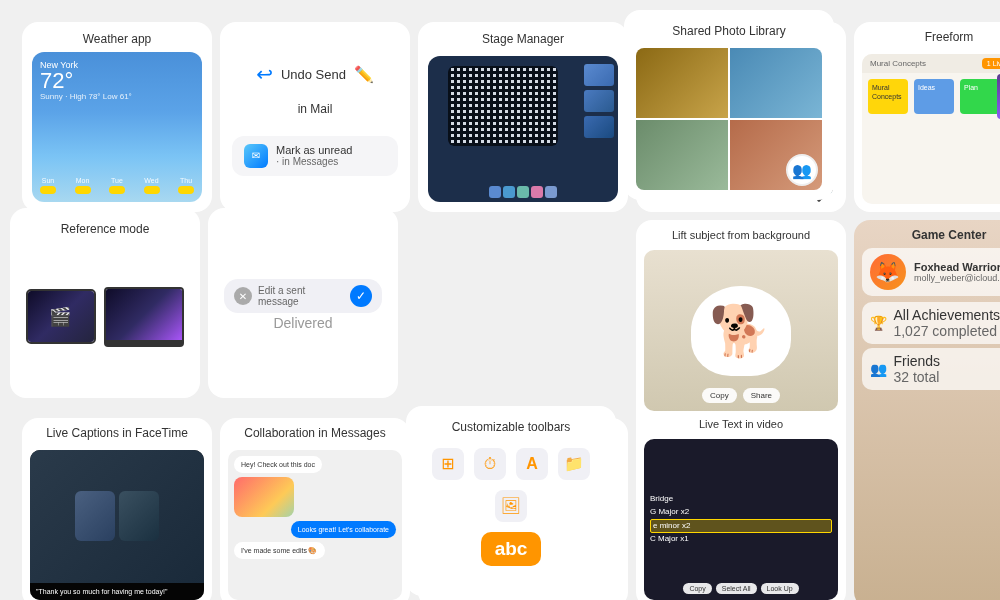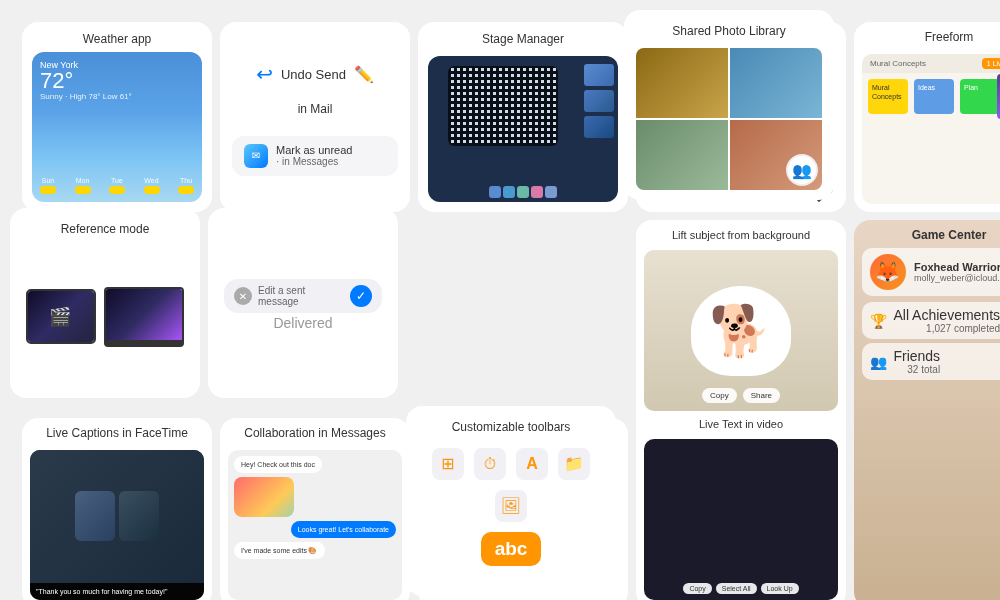--- a/index.html
+++ b/index.html
@@ -370,21 +370,21 @@
     .gc-row {
       display: flex; align-items: center; gap: 6px;
       background: rgba(255,255,255,0.7);
       border-radius: 10px;
       padding: 5px 8px;
       width: 100%;
       margin-bottom: 4px;
     }
     .gc-row-icon { font-size: 14px; }
     .gc-row-text { font-size: 14px; color: #333; font-weight: 400; }
-    .gc-row-sub { font-size: 10px; color: #666; text-align: right; }
+    .gc-row-sub { font-size: 14px; color: #666; }
     .video-preview {
       width: 100%;
       flex: 1;
       border-radius: 10px;
       background: #1a1a2a;
       overflow: hidden;
       position: relative;
       display: flex; align-items: center; justify-content: center;
     }
     .video-content {
@@ -594,20 +594,26 @@
     <div class="card-title" style="font-size:11px;">Lift subject from background</div>
     <div class="dog-preview">
       <div class="dog-silhouette">🐕</div>
       <div class="lift-buttons">
         <div class="lift-btn">Copy</div>
         <div class="lift-btn">Share</div>
       </div>
     </div>
     <div class="card-title" style="margin-top:6px;font-size:11px;">Live Text in video</div>
     <div class="video-preview">
+      <div class="video-content">
+        <div>Bridge</div>
+        <div>G Major x2</div>
+        <div class="video-highlight">e minor x2</div>
+        <div>C Major x1</div>
+      </div>
       <div class="video-toolbar">
         <div class="vt-btn">Copy</div>
         <div class="vt-btn">Select All</div>
         <div class="vt-btn">Look Up</div>
       </div>
     </div>
   </div>
 
   <div class="card gamecenter-card" style="grid-column:5;grid-row:2 / span 2;background:linear-gradient(180deg,#e8d5c4 0%,#c8b090 100%);">
     <div class="gc-title">Game Center</div>

